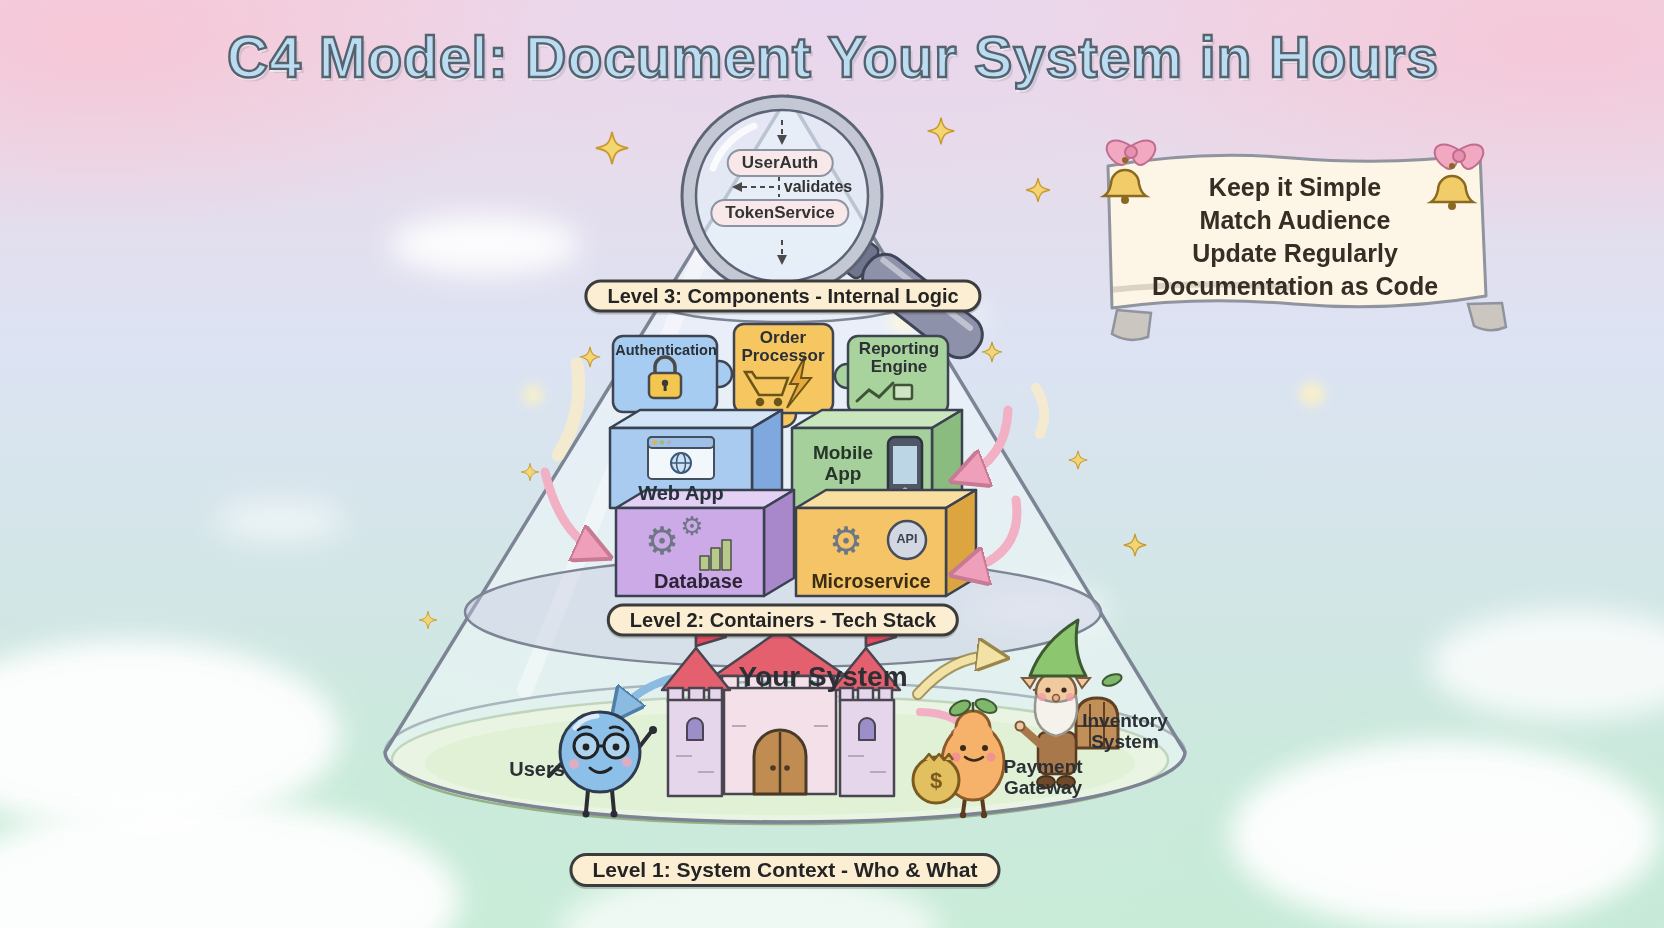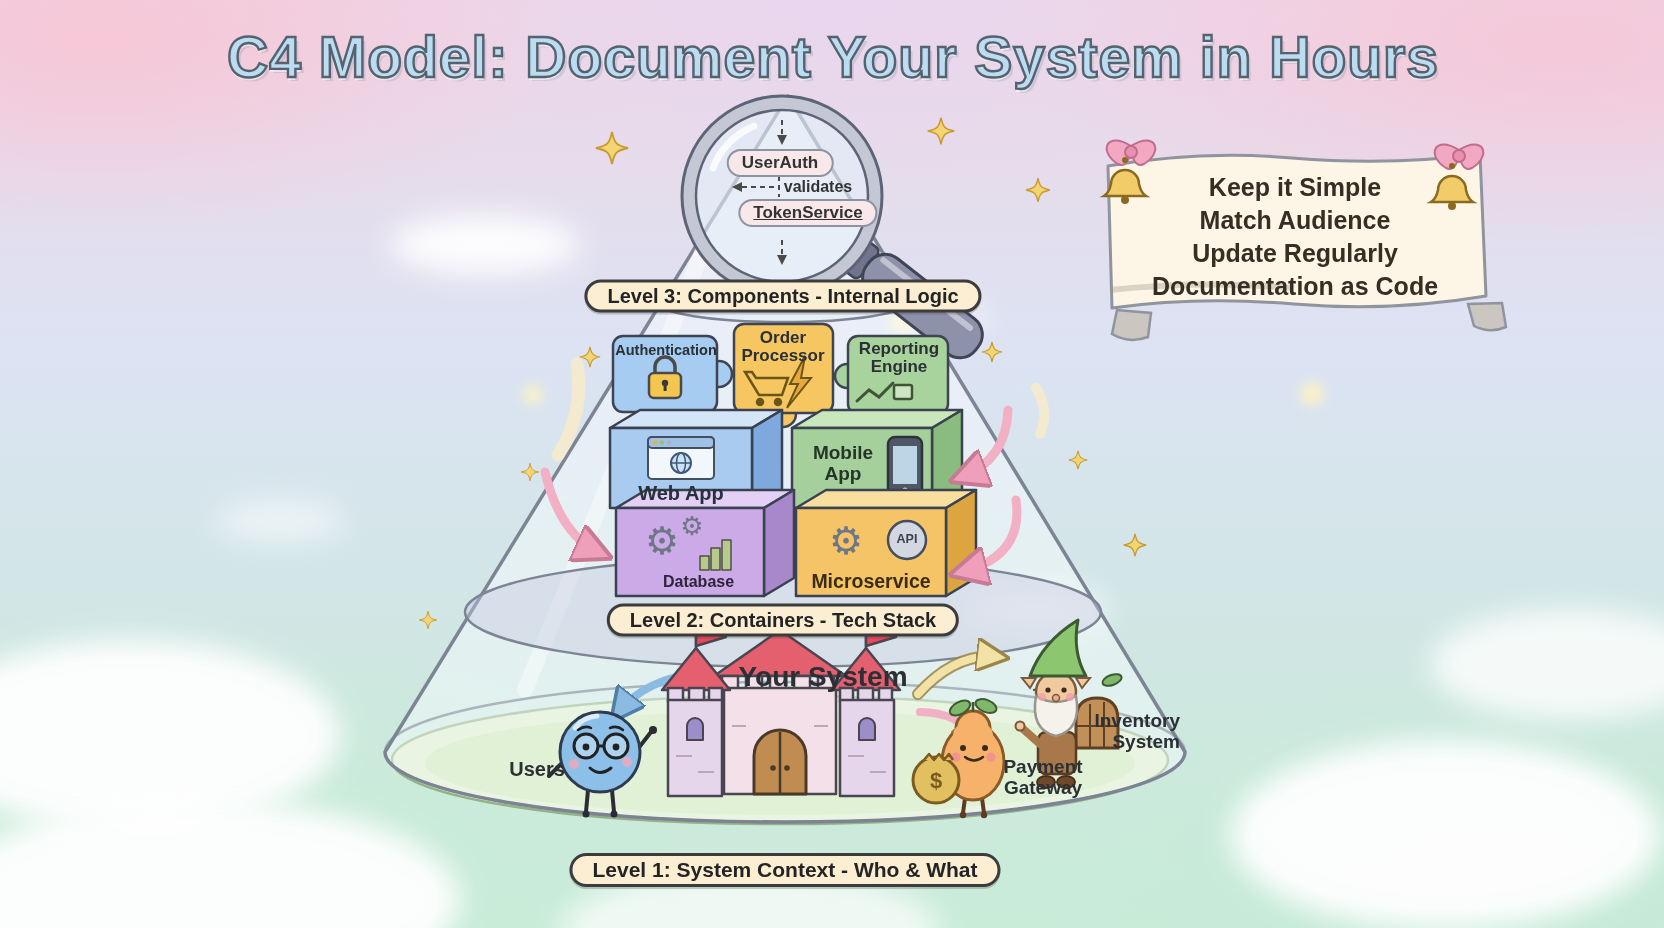--- a/index.html
+++ b/index.html
@@ -351,44 +351,44 @@
         <path d="M 1438 190 a 14 14 0 0 1 28 0 q 2 9 7 12 h -42 q 5 -3 7 -12 z" fill="#f3cc6a" stroke="#8a6a20" stroke-width="2.5"></path>
         <circle cx="1452" cy="206" r="4" fill="#8a6a20"></circle>
       </g>
     </g>
   </svg>
 
   <div class="txt title" style="left:833px;top:58px;">C4 Model: Document Your System in Hours</div>
 
   <div class="mag-pill" style="left:780px;top:163px;">UserAuth</div>
   <div class="txt" style="left:818px;top:187px;font-size:16px;font-weight:600;color:#333;">validates</div>
-  <div class="mag-pill" style="left:808px;top:213px;text-decoration:underline;">TokenService</div>
+  <div class="mag-pill" style="left:780px;top:213px;">TokenService</div>
 
   <div class="level-pill" style="left:783px;top:296px;">Level 3: Components - Internal Logic</div>
   <div class="level-pill" style="left:783px;top:620px;">Level 2: Containers - Tech Stack</div>
   <div class="level-pill" style="left:785px;top:870px;font-size:21px;">Level 1: System Context - Who &amp; What</div>
 
   <div class="txt" style="left:666px;top:351px;font-size:14.5px;">Authentication</div>
   <div class="txt wrap" style="left:783px;top:347px;font-size:17px;width:95px;">Order Processor</div>
   <div class="txt wrap" style="left:899px;top:358px;font-size:17px;width:90px;">Reporting Engine</div>
 
   <div class="txt" style="left:681px;top:494px;font-size:20px;color:#26323c;">Web App</div>
   <div class="txt wrap" style="left:843px;top:464px;font-size:19px;width:72px;color:#26352a;">Mobile App</div>
-  <div class="txt" style="left:690px;top:582px;font-size:16px;color:#2d2438;padding-left:17px;">Database</div>
+  <div class="txt" style="left:690px;top:582px;font-size:20px;color:#2d2438;padding-left:17px;">Database</div>
   <div class="txt" style="left:871px;top:582px;font-size:19.5px;color:#3a2d14;">Microservice</div>
   <div class="txt" style="left:907px;top:540px;font-size:12.5px;color:#3a4150;">API</div>
 
   <span class="gear" style="left:662px;top:541px;font-size:38px;">⚙</span>
   <span class="gear" style="left:692px;top:526px;font-size:26px;">⚙</span>
   <span class="gear" style="left:846px;top:541px;font-size:38px;">⚙</span>
 
   <div class="txt" style="left:780px;top:677px;font-size:28px;color:#2e2e35;margin-left:43px;">Your System</div>
   <div class="txt" style="left:537px;top:770px;font-size:20px;">Users</div>
   <div class="txt wrap" style="left:1043px;top:778px;font-size:19px;width:110px;">Payment Gateway</div>
-  <div class="txt wrap" style="left:1125px;top:732px;font-size:19px;width:110px;text-align:right;">Inventory System</div>
+  <div class="txt wrap" style="left:1125px;top:732px;font-size:19px;width:110px;">Inventory System</div>
   <div class="txt" style="left:936px;top:781px;font-size:22px;color:#7a5a20;">$</div>
 
   <div class="banner-line" style="left:1295px;top:220px;">Match Audience</div>
   <div class="banner-line" style="left:1295px;top:187px;">Keep it Simple</div>
   <div class="banner-line" style="left:1295px;top:253px;">Update Regularly</div>
   <div class="banner-line" style="left:1295px;top:286px;">Documentation as Code</div>
 
 </div>
 
 </body></html>

